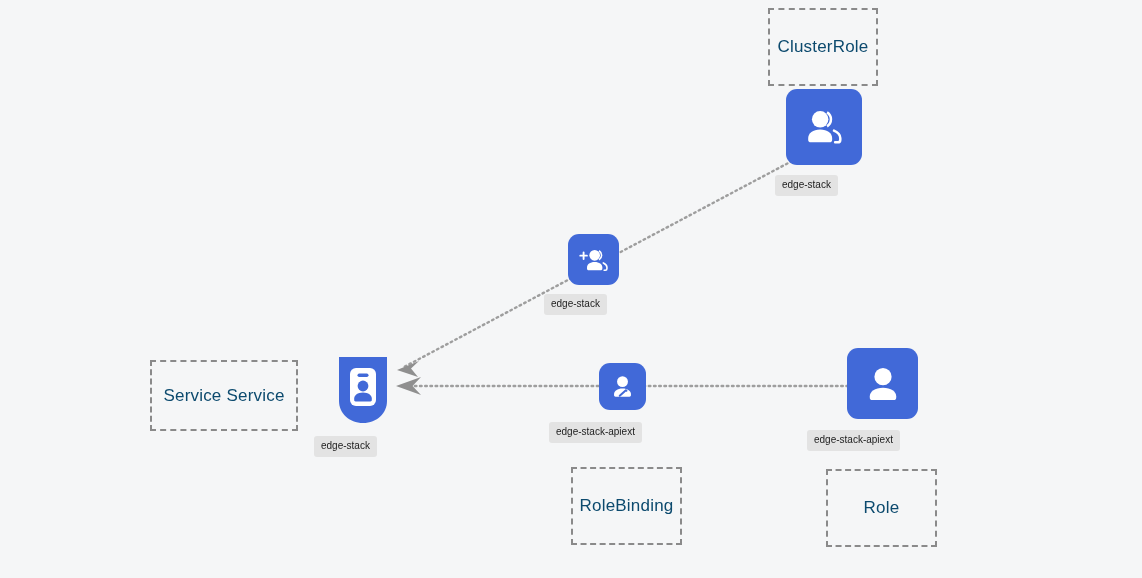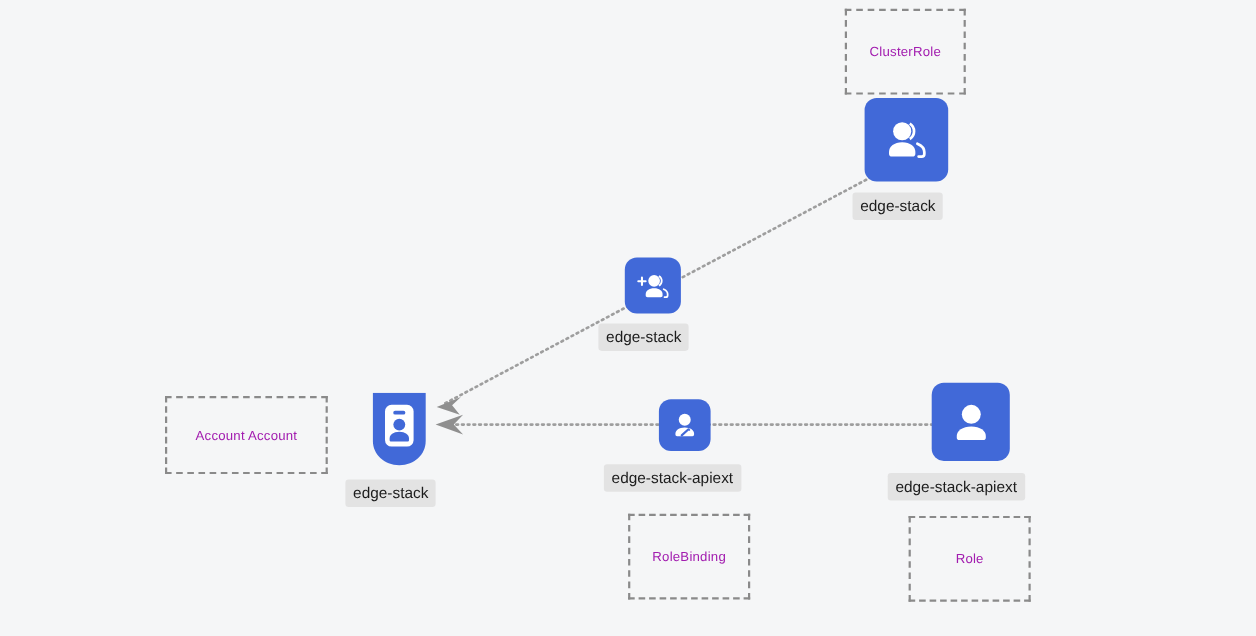--- a/index.html
+++ b/index.html
@@ -32,22 +32,22 @@
   .kind-box {
     position: absolute;
     border: 2px dashed #8a8a8a;
     background: transparent;
     display: flex;
     align-items: center;
     justify-content: center;
     box-sizing: border-box;
   }
   .kind-box .kind-label {
-    font-size: 12px;
-    color: #a21caf;
+    font-size: 17px;
+    color: #0c4a6e;
     letter-spacing: 0.2px;
     white-space: nowrap;
   }
 
   
   .node {
     position: absolute;
   }
   .tile {
     position: absolute;
@@ -61,21 +61,21 @@
     background: transparent;
     border-radius: 0;
   }
   .tile svg { display: block; }
 
   
   .chip {
     position: absolute;
     background: #e3e3e3;
     color: #1c1c1c;
-    font-size: 14px;
+    font-size: 10px;
     line-height: 1;
     padding: 5px 7px 6px 7px;
     border-radius: 3px;
     white-space: nowrap;
   }
 </style>
 </head>
 <body>
 
 <div id="canvas">
@@ -88,21 +88,21 @@
     <line x1="848" y1="386" x2="404" y2="386" stroke="#9e9e9e" stroke-width="2.4" stroke-dasharray="1.6 3.6" stroke-linecap="round"></line>
     <path d="M 396 386 L 421 377 L 412.5 386 L 421 395 Z" fill="#8f8f8f"></path>
   </svg>
 
   <div class="kind-box" style="left:768px; top:8px; width:110px; height:78px;">
     <span class="kind-label">ClusterRole</span>
   </div>
 
 
   <div class="kind-box" style="left:150px; top:360px; width:148px; height:71px;">
-    <span class="kind-label">Account Account</span>
+    <span class="kind-label">Service Service</span>
   </div>
 
   <div class="kind-box" style="left:571px; top:467px; width:111px; height:78px;">
     <span class="kind-label">RoleBinding</span>
   </div>
 
   <div class="kind-box" style="left:826px; top:469px; width:111px; height:78px;">
     <span class="kind-label">Role</span>
   </div>
 

